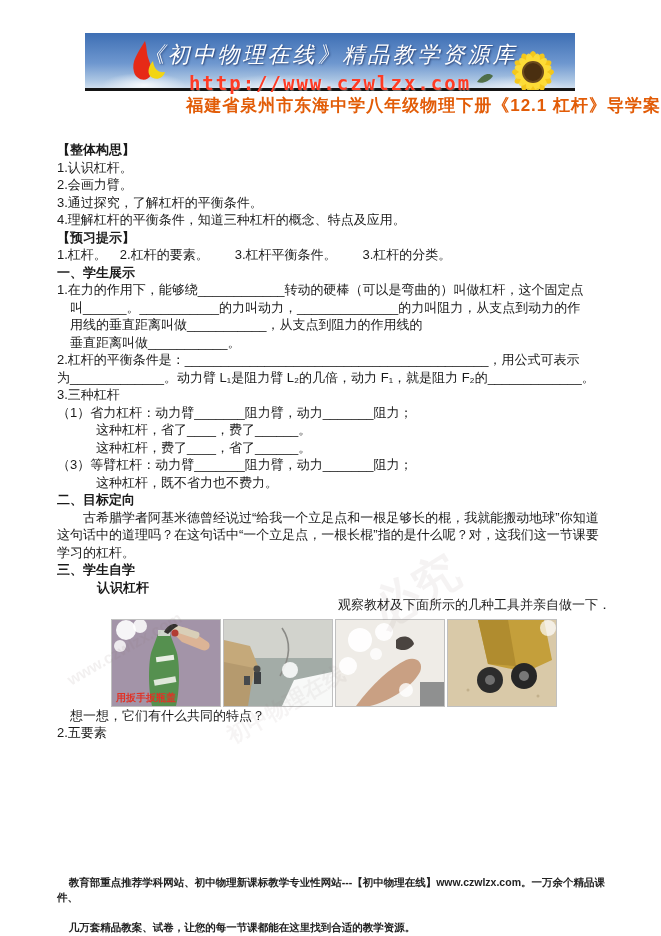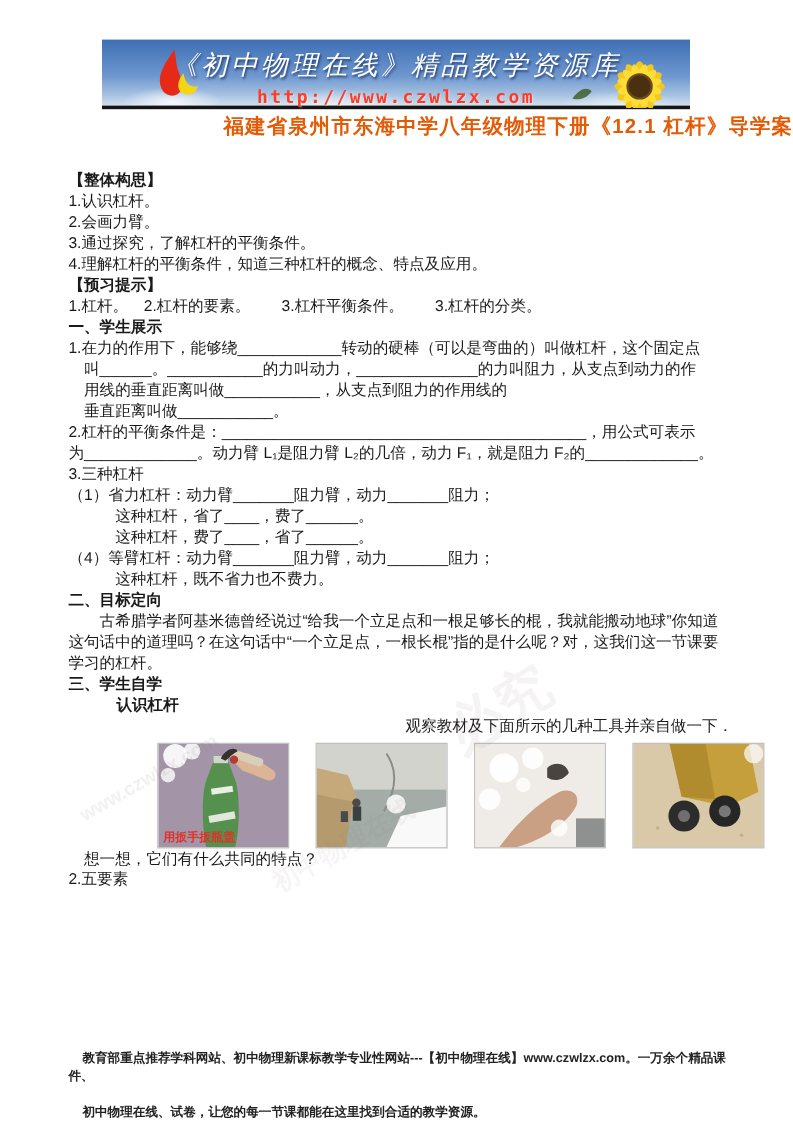--- a/index.html
+++ b/index.html
@@ -21,41 +21,41 @@
     border-bottom:3px solid #151515;
     box-sizing:content-box;
   }
   .banner-logo{position:absolute; left:38px; top:6px;}
   .banner-text{position:absolute; left:0; top:0; width:100%; height:100%; text-align:center;}
   .site-title{
     margin-top:7px; color:#ffffff; font-weight:normal; font-size:22px; letter-spacing:3px;
     text-shadow:1px 1px 2px rgba(20,40,90,.8); font-style:italic;
   }
   .site-url{
-    margin-top:2px; color:#ff3b24; font-weight:bold; font-size:15px; letter-spacing:2px;
+    margin-top:2px; color:#ff3b24; font-weight:bold; font-size:19px; letter-spacing:2px;
     font-family:"DejaVu Sans Mono","Liberation Mono",monospace;
     text-shadow:1px 1px 1px rgba(255,255,255,.35); cursor:pointer;
   }
   .banner-sunflower{position:absolute; right:4px; bottom:-2px;}
   
   .doc-title{
     position:absolute; left:0; top:94px; width:100%; text-align:right;
     font-size:17px; font-weight:bold; color:#e25c07; margin:0; letter-spacing:1px;
   }
   
   .content{position:absolute; left:57px; top:141px; width:554px; font-size:13px;}
   .content p{margin:0; line-height:17.5px; white-space:pre-wrap; word-break:break-all;}
   .content p.h{font-weight:bold;}
   .indent1{padding-left:40px;}
   .indent2{padding-left:60px;text-align:right;}
   
   .photo-strip{
     margin:5px 0 0 54px; width:444px; height:88px; display:flex; gap:2px;
   }
-  .photo{flex:0 0 110px; height:88px; border:1px solid #c0c0c0; box-sizing:border-box; background:#eee;margin-left:20px;}
+  .photo{flex:0 0 110px; height:88px; border:1px solid #c0c0c0; box-sizing:border-box; background:#eee;}
   .photo svg{display:block;}
   .think{margin-top:12px;}
   
   .wm{position:absolute; color:#8a7575; pointer-events:none; font-weight:bold; white-space:nowrap;}
   .wm1{left:370px; top:560px; font-size:46px; opacity:.08; transform:rotate(-32deg);}
   .wm2{left:60px; top:640px; font-size:16px; opacity:.10; transform:rotate(-30deg);}
   .wm3{left:220px; top:690px; font-size:22px; opacity:.07; transform:rotate(-30deg);}
   
   .footer{
     position:absolute; left:57px; top:860px; width:560px;
@@ -118,21 +118,21 @@
     <p>1.在力的作用下，能够绕____________转动的硬棒（可以是弯曲的）叫做杠杆，这个固定点</p>
     <p>　叫______。___________的力叫动力，______________的力叫阻力，从支点到动力的作</p>
     <p>　用线的垂直距离叫做___________，从支点到阻力的作用线的</p>
     <p>　垂直距离叫做___________。</p>
     <p>2.杠杆的平衡条件是：__________________________________________，用公式可表示</p>
     <p>为_____________。动力臂 L₁是阻力臂 L₂的几倍，动力 F₁，就是阻力 F₂的_____________。</p>
     <p>3.三种杠杆</p>
     <p>（1）省力杠杆：动力臂_______阻力臂，动力_______阻力；</p>
     <p>　　　这种杠杆，省了____，费了______。</p>
     <p>　　　这种杠杆，费了____，省了______。</p>
-    <p>（4）等臂杠杆：动力臂_______阻力臂，动力_______阻力；</p>
+    <p>（3）等臂杠杆：动力臂_______阻力臂，动力_______阻力；</p>
     <p>　　　这种杠杆，既不省力也不费力。</p>
 
     <p class="h">二、目标定向</p>
     <p>　　古希腊学者阿基米德曾经说过“给我一个立足点和一根足够长的棍，我就能搬动地球”你知道这句话中的道理吗？在这句话中“一个立足点，一根长棍”指的是什么呢？对，这我们这一节课要学习的杠杆。</p>
 
     <p class="h">三、学生自学</p>
     <p class="h indent1">认识杠杆</p>
     <p class="indent2">观察教材及下面所示的几种工具并亲自做一下．</p>
 
     <div class="photo-strip">
@@ -201,16 +201,16 @@
     <p class="think">　想一想，它们有什么共同的特点？</p>
     <p>2.五要素</p>
   </div>
 
   <div class="wm wm1">必究</div>
   <div class="wm wm2">www.czwlzx.com</div>
   <div class="wm wm3">初中物理在线</div>
 
   <div class="footer">
     <span>教育部重点推荐学科网站、初中物理新课标教学专业性网站---【初中物理在线】www.czwlzx.com。一万余个精品课件、</span><br>
-    <span>初中物理在线、试卷，让您的每一节课都能在这里找到合适的教学资源。</span>
+    <span>几万套精品教案、试卷，让您的每一节课都能在这里找到合适的教学资源。</span>
   </div>
 
 </div>
 
 </body></html>

